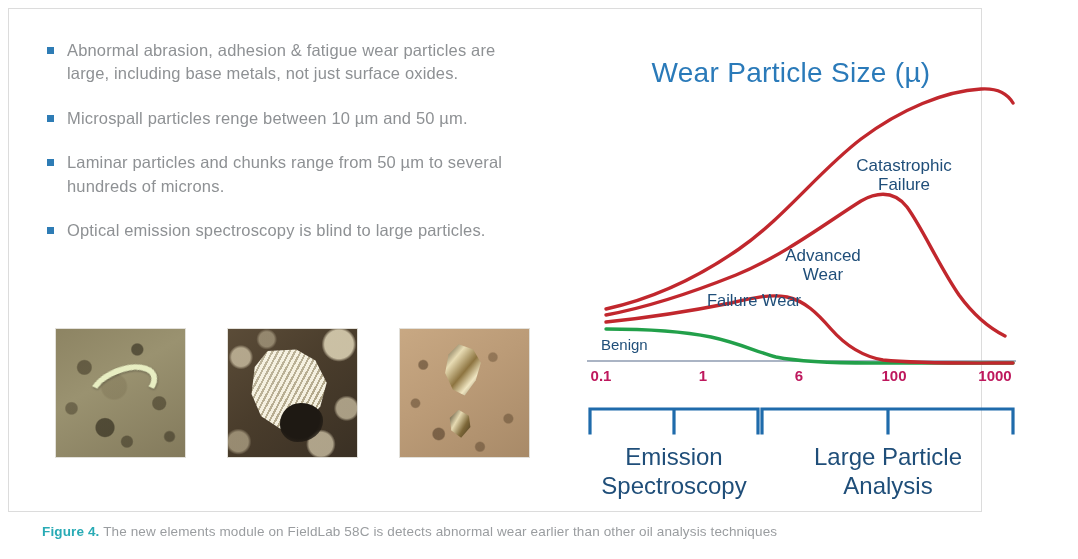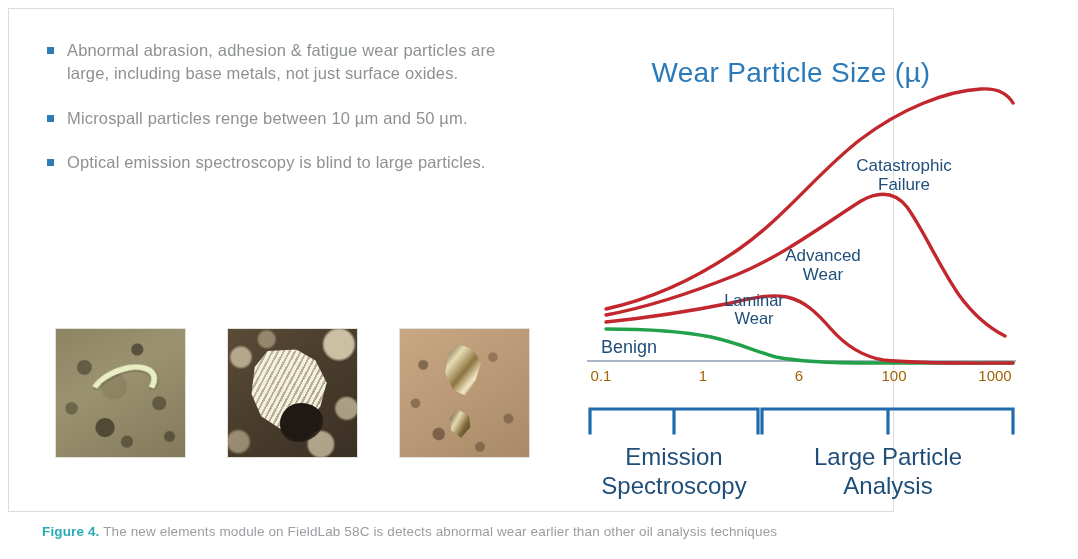--- a/index.html
+++ b/index.html
@@ -17,21 +17,21 @@
     height: 559px;
     background: #ffffff;
     overflow: hidden;
   }
 
   
   .figure-panel {
     position: absolute;
     left: 8px;
     top: 8px;
-    width: 886px;
+    width: 974px;
     height: 504px;
     background: #ffffff;
     border: 1px solid #dcdcdc;
     box-sizing: border-box;
   }
 
   
   .bullet-list {
     position: absolute;
     left: 32px;
@@ -201,34 +201,34 @@
     position: absolute;
     color: #1f4e79;
     font-weight: normal;
     line-height: 1.12;
     text-align: center;
     font-size: 17px;
   }
   .lbl-catastrophic { left: 278px; top: 115px; width: 130px; }
   .lbl-advanced     { left: 202px; top: 205px; width: 120px; }
   .lbl-severe       { left: 143px; top: 250px; width: 100px; font-size: 16.5px; }
-  .lbl-benign       { left: 40px;  top: 296px; width: 100px; font-size: 18px; text-align: left;}
+  .lbl-benign       { left: 40px;  top: 296px; width: 100px; font-size: 15px; text-align: left;}
 
   .tick-labels {
     position: absolute;
     left: 0;
     top: 326px;
     width: 460px;
     height: 22px;
   }
   .tick-label {
     position: absolute;
-    color: #a16207;
+    color: #be185d;
     font-size: 15px;
-    font-weight: 400;
+    font-weight: 700;
     transform: translateX(-50%);
     white-space: nowrap;
   }
   .bracket-labels {
     position: absolute;
     left: 0;
     top: 386px;
     width: 460px;
   }
   .bracket-label {
@@ -267,20 +267,24 @@
       <div class="bullet-item">
         <span class="marker"></span>
         <span>Abnormal abrasion, adhesion &amp; fatigue wear particles are large, including base metals, not just surface oxides.</span>
       </div>
       <div class="bullet-item">
         <span class="marker"></span>
         <span>Microspall particles renge between 10 µm and 50 µm.</span>
       </div>
       <div class="bullet-item">
         <span class="marker"></span>
+        <span>Laminar particles and chunks range from 50 µm to several hundreds of microns.</span>
+      </div>
+      <div class="bullet-item">
+        <span class="marker"></span>
         <span>Optical emission spectroscopy is blind to large particles.</span>
       </div>
     </div>
 
     <div class="micrographs">
       <div class="micrograph mg1">
         <div class="sliver"></div>
       </div>
       <div class="micrograph mg2">
         <div class="chunk"></div>
@@ -322,21 +326,21 @@
                  C 340,68 384,50 420,48
                  C 436,47 446,52 452,62"></path>
 
         <path fill="none" stroke="#1f6bab" stroke-width="3.2" stroke-linecap="square" d="M 29,392 L 29,368 L 197,368 L 197,392 M 113,368 L 113,392"></path>
 
         <path fill="none" stroke="#1f6bab" stroke-width="3.2" stroke-linecap="square" d="M 201,392 L 201,368 L 452,368 L 452,392 M 327,368 L 327,392"></path>
       </svg>
 
       <div class="curve-label lbl-catastrophic">Catastrophic Failure</div>
       <div class="curve-label lbl-advanced">Advanced Wear</div>
-      <div class="curve-label lbl-severe">Laminar Wear</div>
+      <div class="curve-label lbl-severe">Failure Wear</div>
       <div class="curve-label lbl-benign">Benign</div>
 
       <div class="tick-labels">
         <div class="tick-label" style="left:40px">0.1</div>
         <div class="tick-label" style="left:142px">1</div>
         <div class="tick-label" style="left:238px">6</div>
         <div class="tick-label" style="left:333px">100</div>
         <div class="tick-label" style="left:434px">1000</div>
       </div>
 

